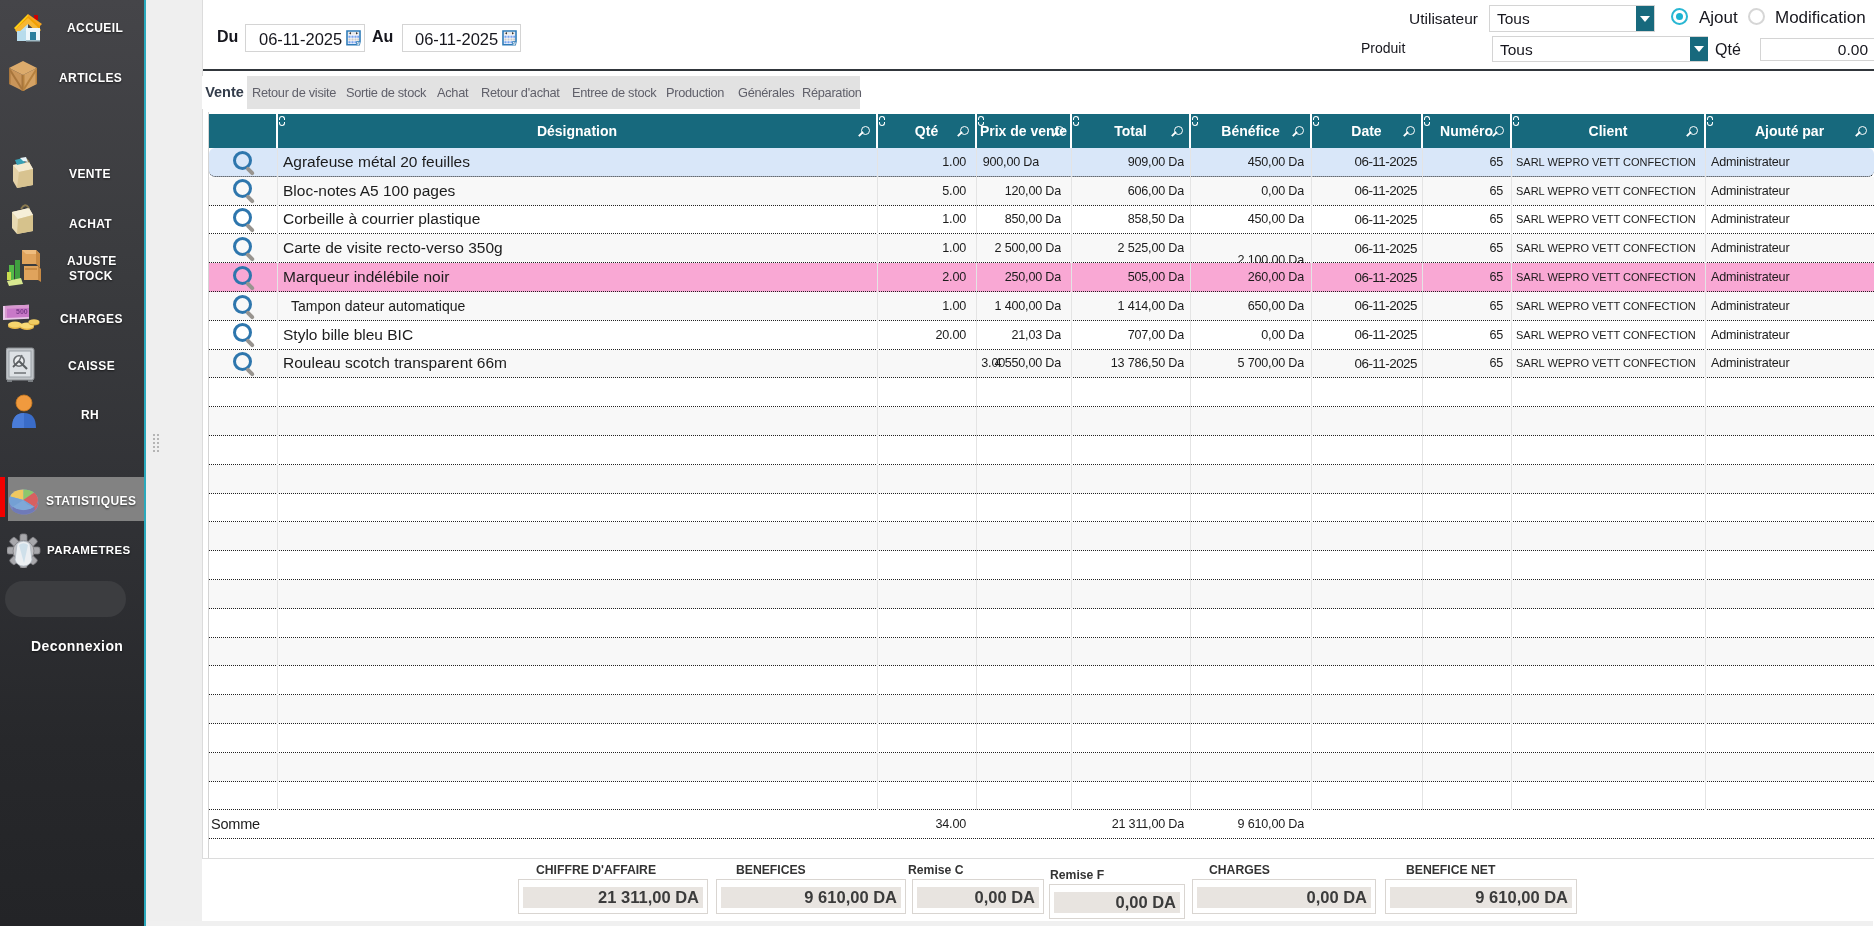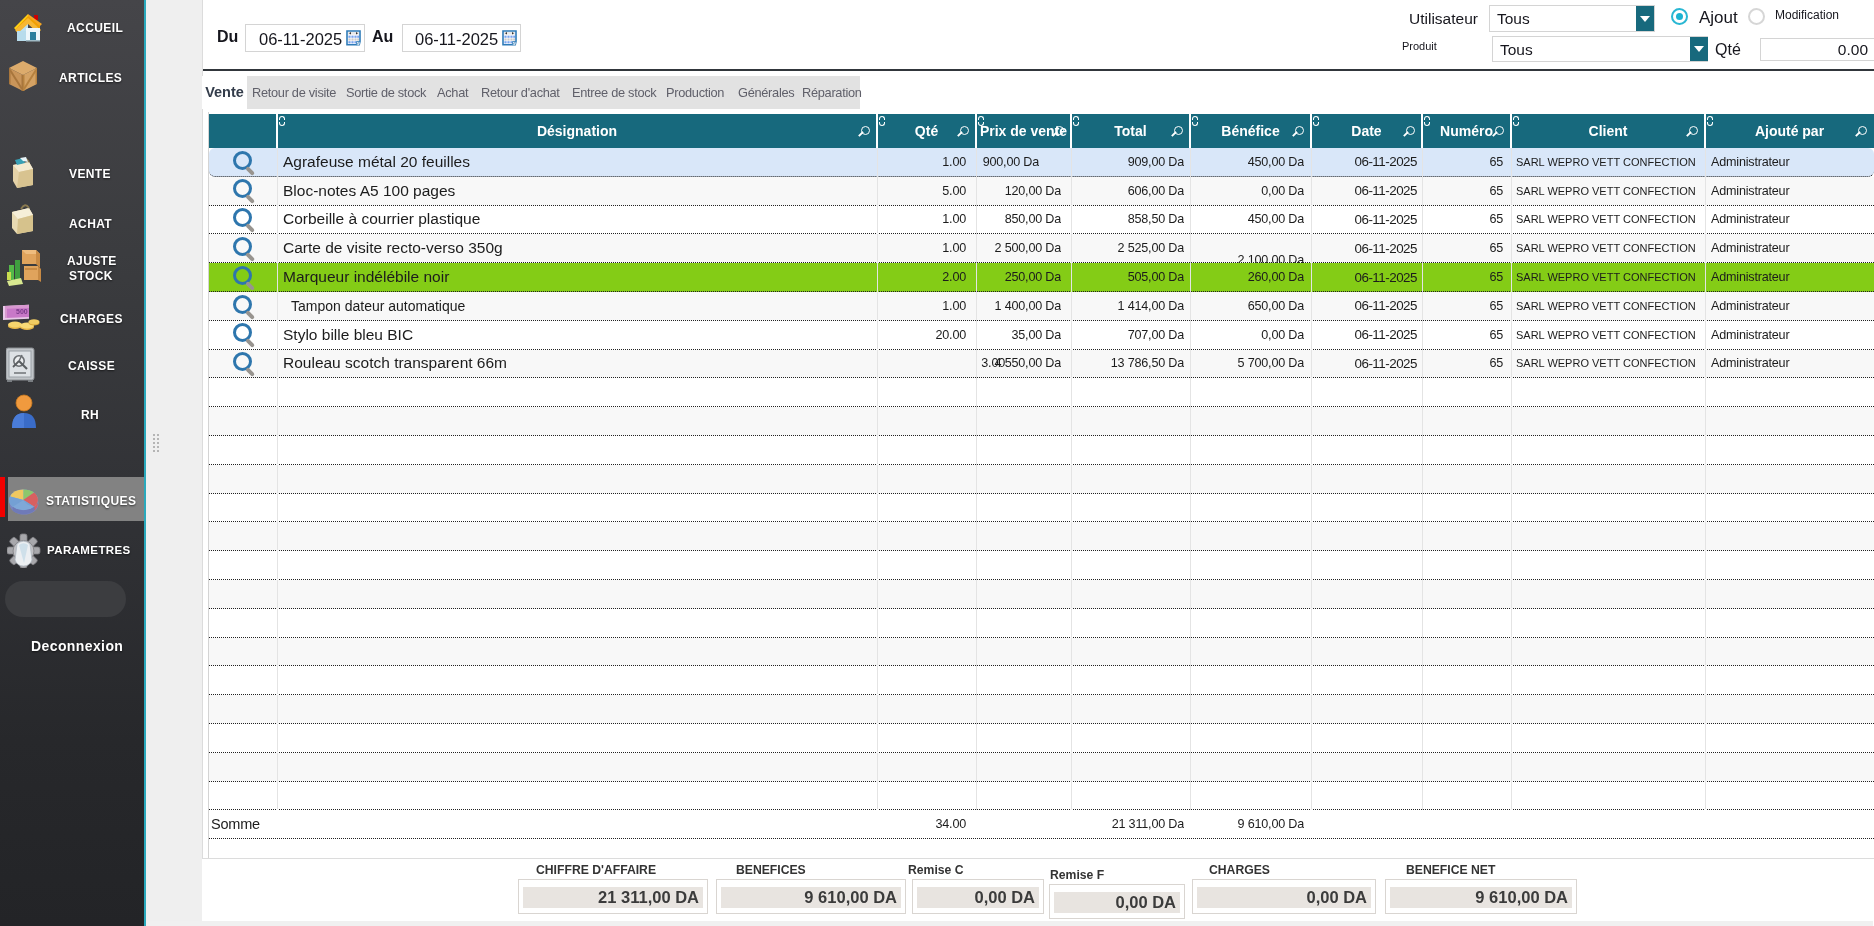--- a/index.html
+++ b/index.html
@@ -227,22 +227,22 @@
     </svg>
 <div class="lbl" style="left:1207px;top:10px;font-size:15.5px;">Utilisateur</div>
 <div class="inp" style="left:1287px;top:5px;width:166px;height:27px;"></div>
 <div class="lbl" style="left:1295px;top:10px;font-size:15.5px;">Tous</div>
 <div class="abs" style="left:1434px;top:6px;width:18px;height:25px;background:#17697d;"></div>
 <div class="abs" style="left:1438px;top:16px;width:0;height:0;border-left:5px solid transparent;border-right:5px solid transparent;border-top:6px solid #fff;"></div>
 <div class="abs" style="left:1469px;top:8px;width:17px;height:17px;border:2.5px solid #29b7d3;border-radius:50%;background:#fff;"></div>
 <div class="abs" style="left:1474px;top:13px;width:7px;height:7px;background:#1cb2d1;border-radius:50%;"></div>
 <div class="lbl" style="left:1497px;top:8px;font-size:17px;">Ajout</div>
 <div class="abs" style="left:1546px;top:8px;width:17px;height:17px;border:2px solid #d6d6d6;border-radius:50%;background:#fff;"></div>
-<div class="lbl" style="left:1573px;top:8px;font-size:12px;">Modification</div>
-<div class="lbl" style="left:1200px;top:40px;font-size:11px;">Produit</div>
+<div class="lbl" style="left:1573px;top:8px;font-size:17px;">Modification</div>
+<div class="lbl" style="left:1159px;top:40px;font-size:14px;">Produit</div>
 <div class="inp" style="left:1290px;top:36px;width:216px;height:26px;"></div>
 <div class="lbl" style="left:1298px;top:41px;font-size:15.5px;">Tous</div>
 <div class="abs" style="left:1488px;top:37px;width:18px;height:24px;background:#17697d;"></div>
 <div class="abs" style="left:1492px;top:46px;width:0;height:0;border-left:5px solid transparent;border-right:5px solid transparent;border-top:6px solid #fff;"></div>
 <div class="lbl" style="left:1513px;top:41px;font-size:16px;">Qté</div>
 <div class="inp" style="left:1558px;top:38px;width:118px;height:23px;"></div>
 <div class="lbl" style="left:1558px;top:41px;width:108px;text-align:right;font-size:15.5px;">0.00</div>
 <div class="abs" style="left:0;top:0;width:1px;height:859px;background:#dcdcdc;"></div>
 <div class="topline"></div>
 <div id="tabbar"></div>
@@ -342,21 +342,21 @@
 <div class="cell" style="left:74px;width:594px;font-size:15.5px;letter-spacing:0;">Carte de visite recto-verso 350g</div>
 <div class="cell num" style="left:668px;width:89px;">1.00</div>
 <div class="cell num" style="left:767px;width:85px;">2 500,00 Da</div>
 <div class="cell num" style="left:862px;width:113px;">2 525,00 Da</div>
 <div class="cell num" style="left:981px;width:114px;margin-top:12px;">2 100,00 Da</div>
 <div class="cell num" style="left:1102px;width:106px;letter-spacing:-0.5px;font-size:13.4px;">06-11-2025</div>
 <div class="cell num" style="left:1213px;width:81px;">65</div>
 <div class="cell" style="left:1307px;width:189px;font-size:11px;letter-spacing:0;">SARL WEPRO VETT CONFECTION</div>
 <div class="cell" style="left:1502px;width:163px;font-size:12.6px;">Administrateur</div>
 </div>
-<div class="row" style="top:263.2px;background:#84cc16;">
+<div class="row" style="top:263.2px;background:#f9a8d4;">
 <div class="mag"></div>
 <div class="cell" style="left:74px;width:594px;font-size:15.5px;letter-spacing:0;">Marqueur indélébile noir</div>
 <div class="cell num" style="left:668px;width:89px;">2.00</div>
 <div class="cell num" style="left:767px;width:85px;">250,00 Da</div>
 <div class="cell num" style="left:862px;width:113px;">505,00 Da</div>
 <div class="cell num" style="left:981px;width:114px;">260,00 Da</div>
 <div class="cell num" style="left:1102px;width:106px;letter-spacing:-0.5px;font-size:13.4px;">06-11-2025</div>
 <div class="cell num" style="left:1213px;width:81px;">65</div>
 <div class="cell" style="left:1307px;width:189px;font-size:11px;letter-spacing:0;">SARL WEPRO VETT CONFECTION</div>
 <div class="cell" style="left:1502px;width:163px;font-size:12.6px;">Administrateur</div>
@@ -370,21 +370,21 @@
 <div class="cell num" style="left:981px;width:114px;">650,00 Da</div>
 <div class="cell num" style="left:1102px;width:106px;letter-spacing:-0.5px;font-size:13.4px;">06-11-2025</div>
 <div class="cell num" style="left:1213px;width:81px;">65</div>
 <div class="cell" style="left:1307px;width:189px;font-size:11px;letter-spacing:0;">SARL WEPRO VETT CONFECTION</div>
 <div class="cell" style="left:1502px;width:163px;font-size:12.6px;">Administrateur</div>
 </div>
 <div class="row" style="top:320.8px;background:#ffffff;">
 <div class="mag"></div>
 <div class="cell" style="left:74px;width:594px;font-size:15.5px;letter-spacing:0;">Stylo bille bleu BIC</div>
 <div class="cell num" style="left:668px;width:89px;">20.00</div>
-<div class="cell num" style="left:767px;width:85px;">35,00 Da</div>
+<div class="cell num" style="left:767px;width:85px;">21,03 Da</div>
 <div class="cell num" style="left:862px;width:113px;">707,00 Da</div>
 <div class="cell num" style="left:981px;width:114px;">0,00 Da</div>
 <div class="cell num" style="left:1102px;width:106px;letter-spacing:-0.5px;font-size:13.4px;">06-11-2025</div>
 <div class="cell num" style="left:1213px;width:81px;">65</div>
 <div class="cell" style="left:1307px;width:189px;font-size:11px;letter-spacing:0;">SARL WEPRO VETT CONFECTION</div>
 <div class="cell" style="left:1502px;width:163px;font-size:12.6px;">Administrateur</div>
 </div>
 <div class="row" style="top:349.6px;background:#f8f8f8;">
 <div class="mag"></div>
 <div class="cell" style="left:74px;width:594px;font-size:15.5px;letter-spacing:0;">Rouleau scotch transparent 66m</div>

